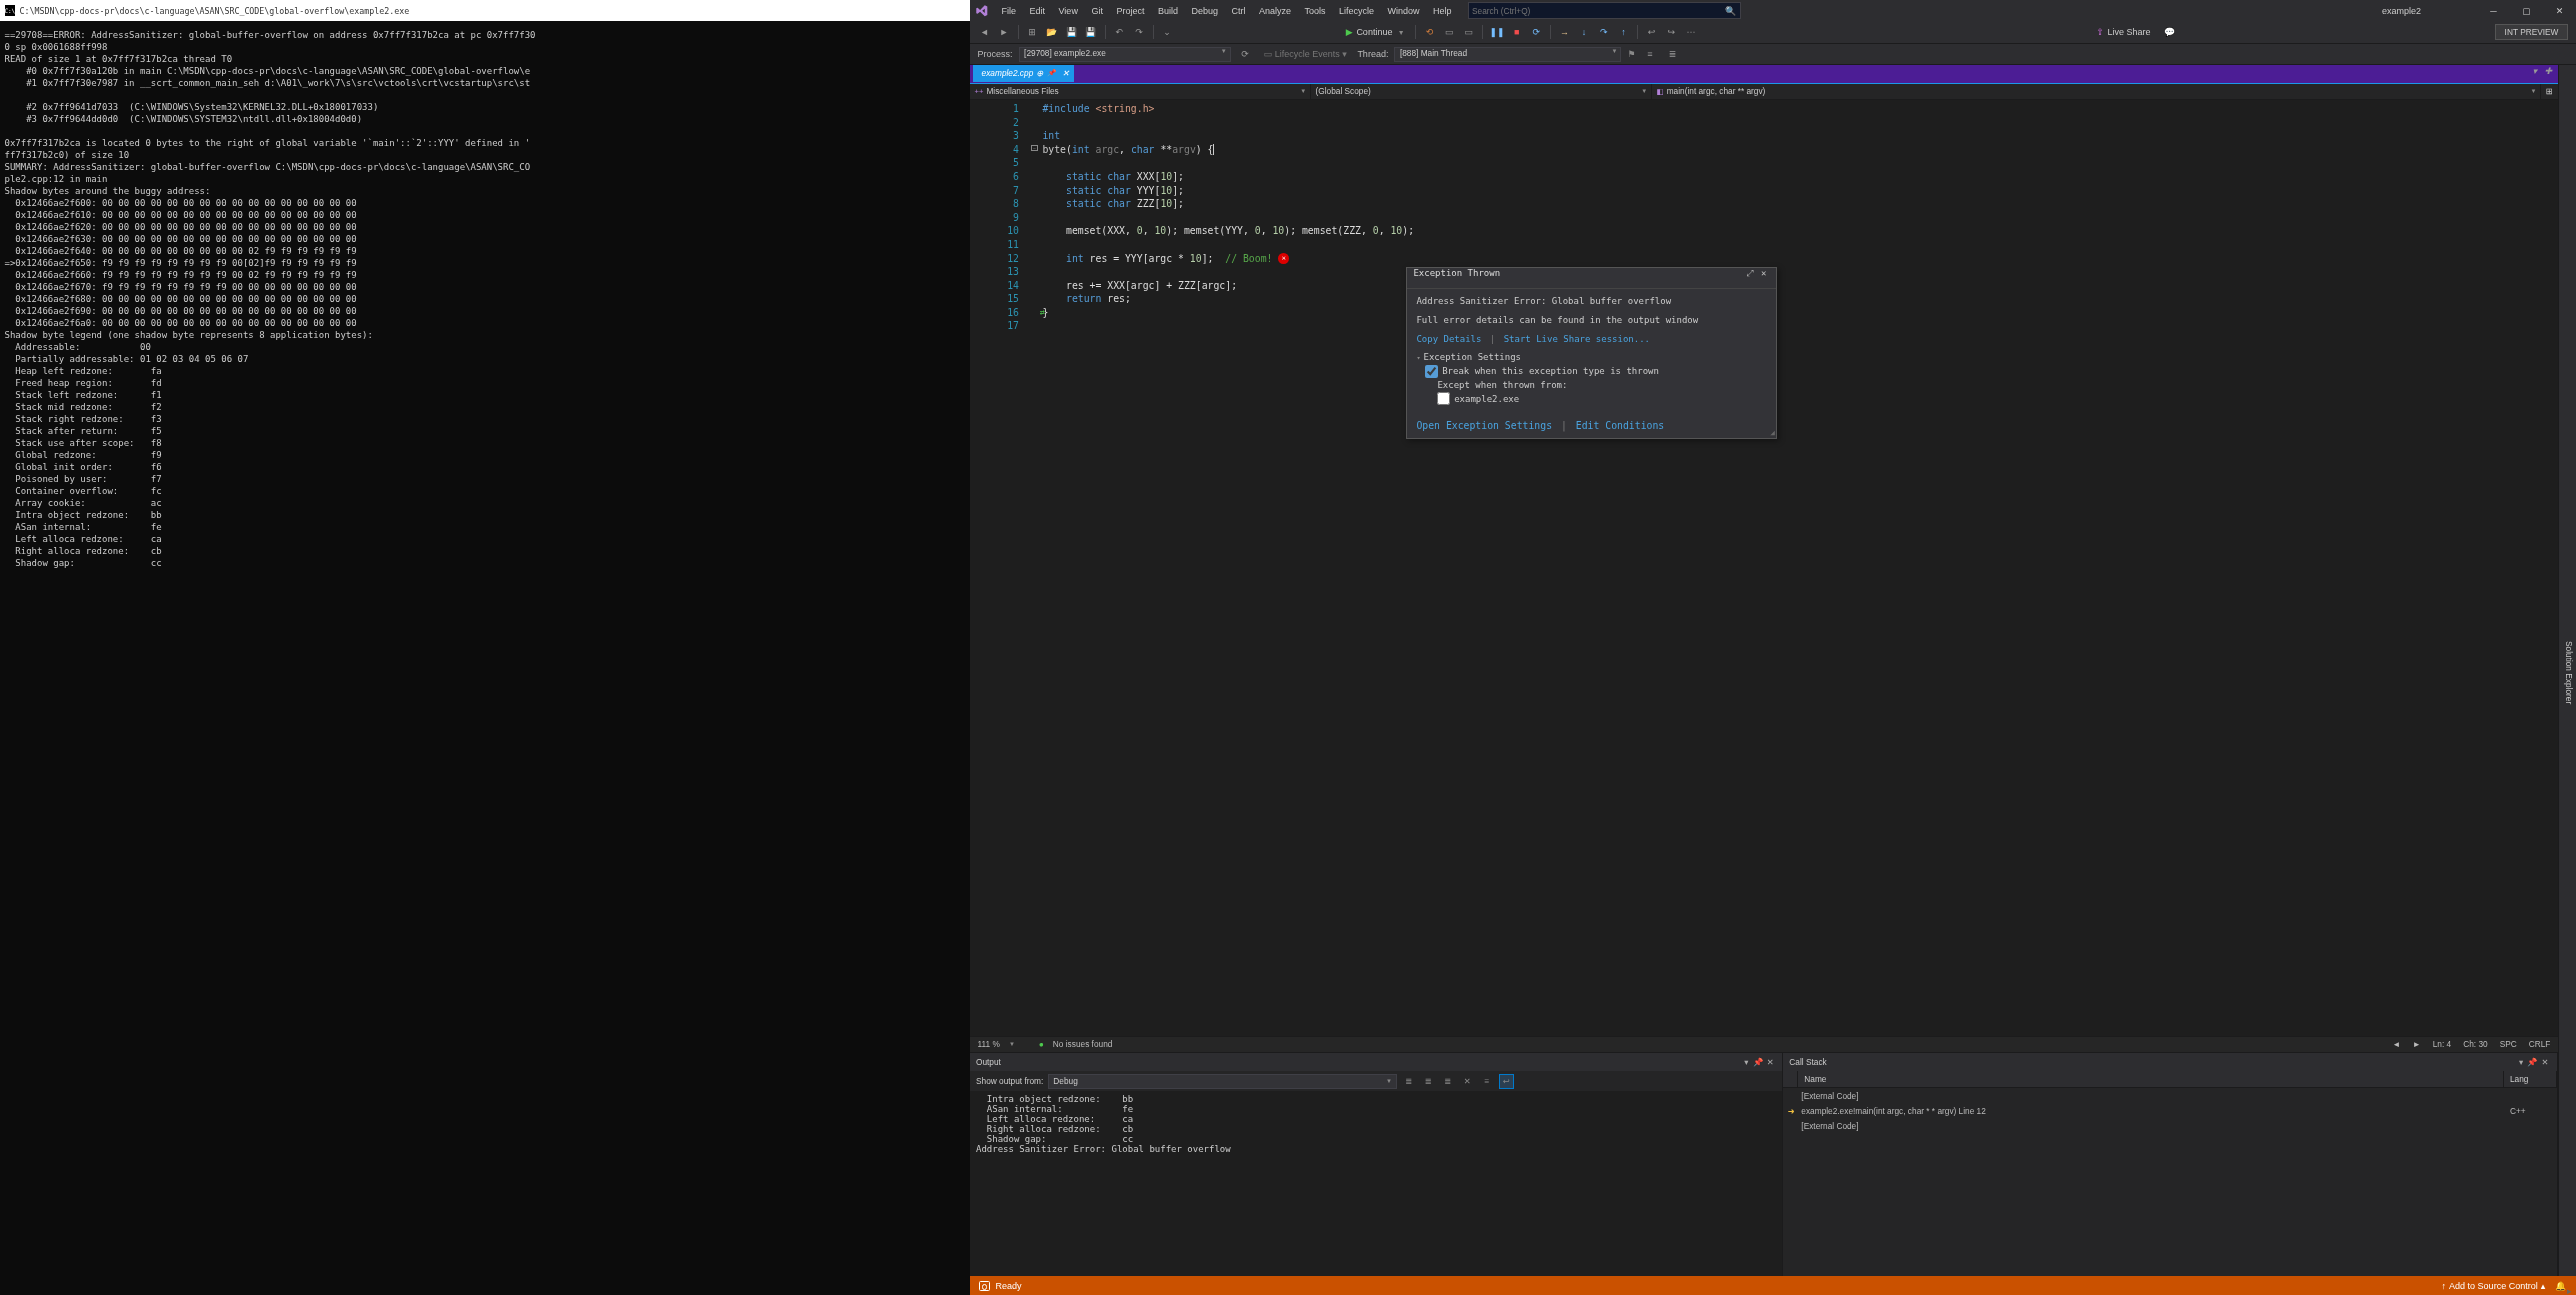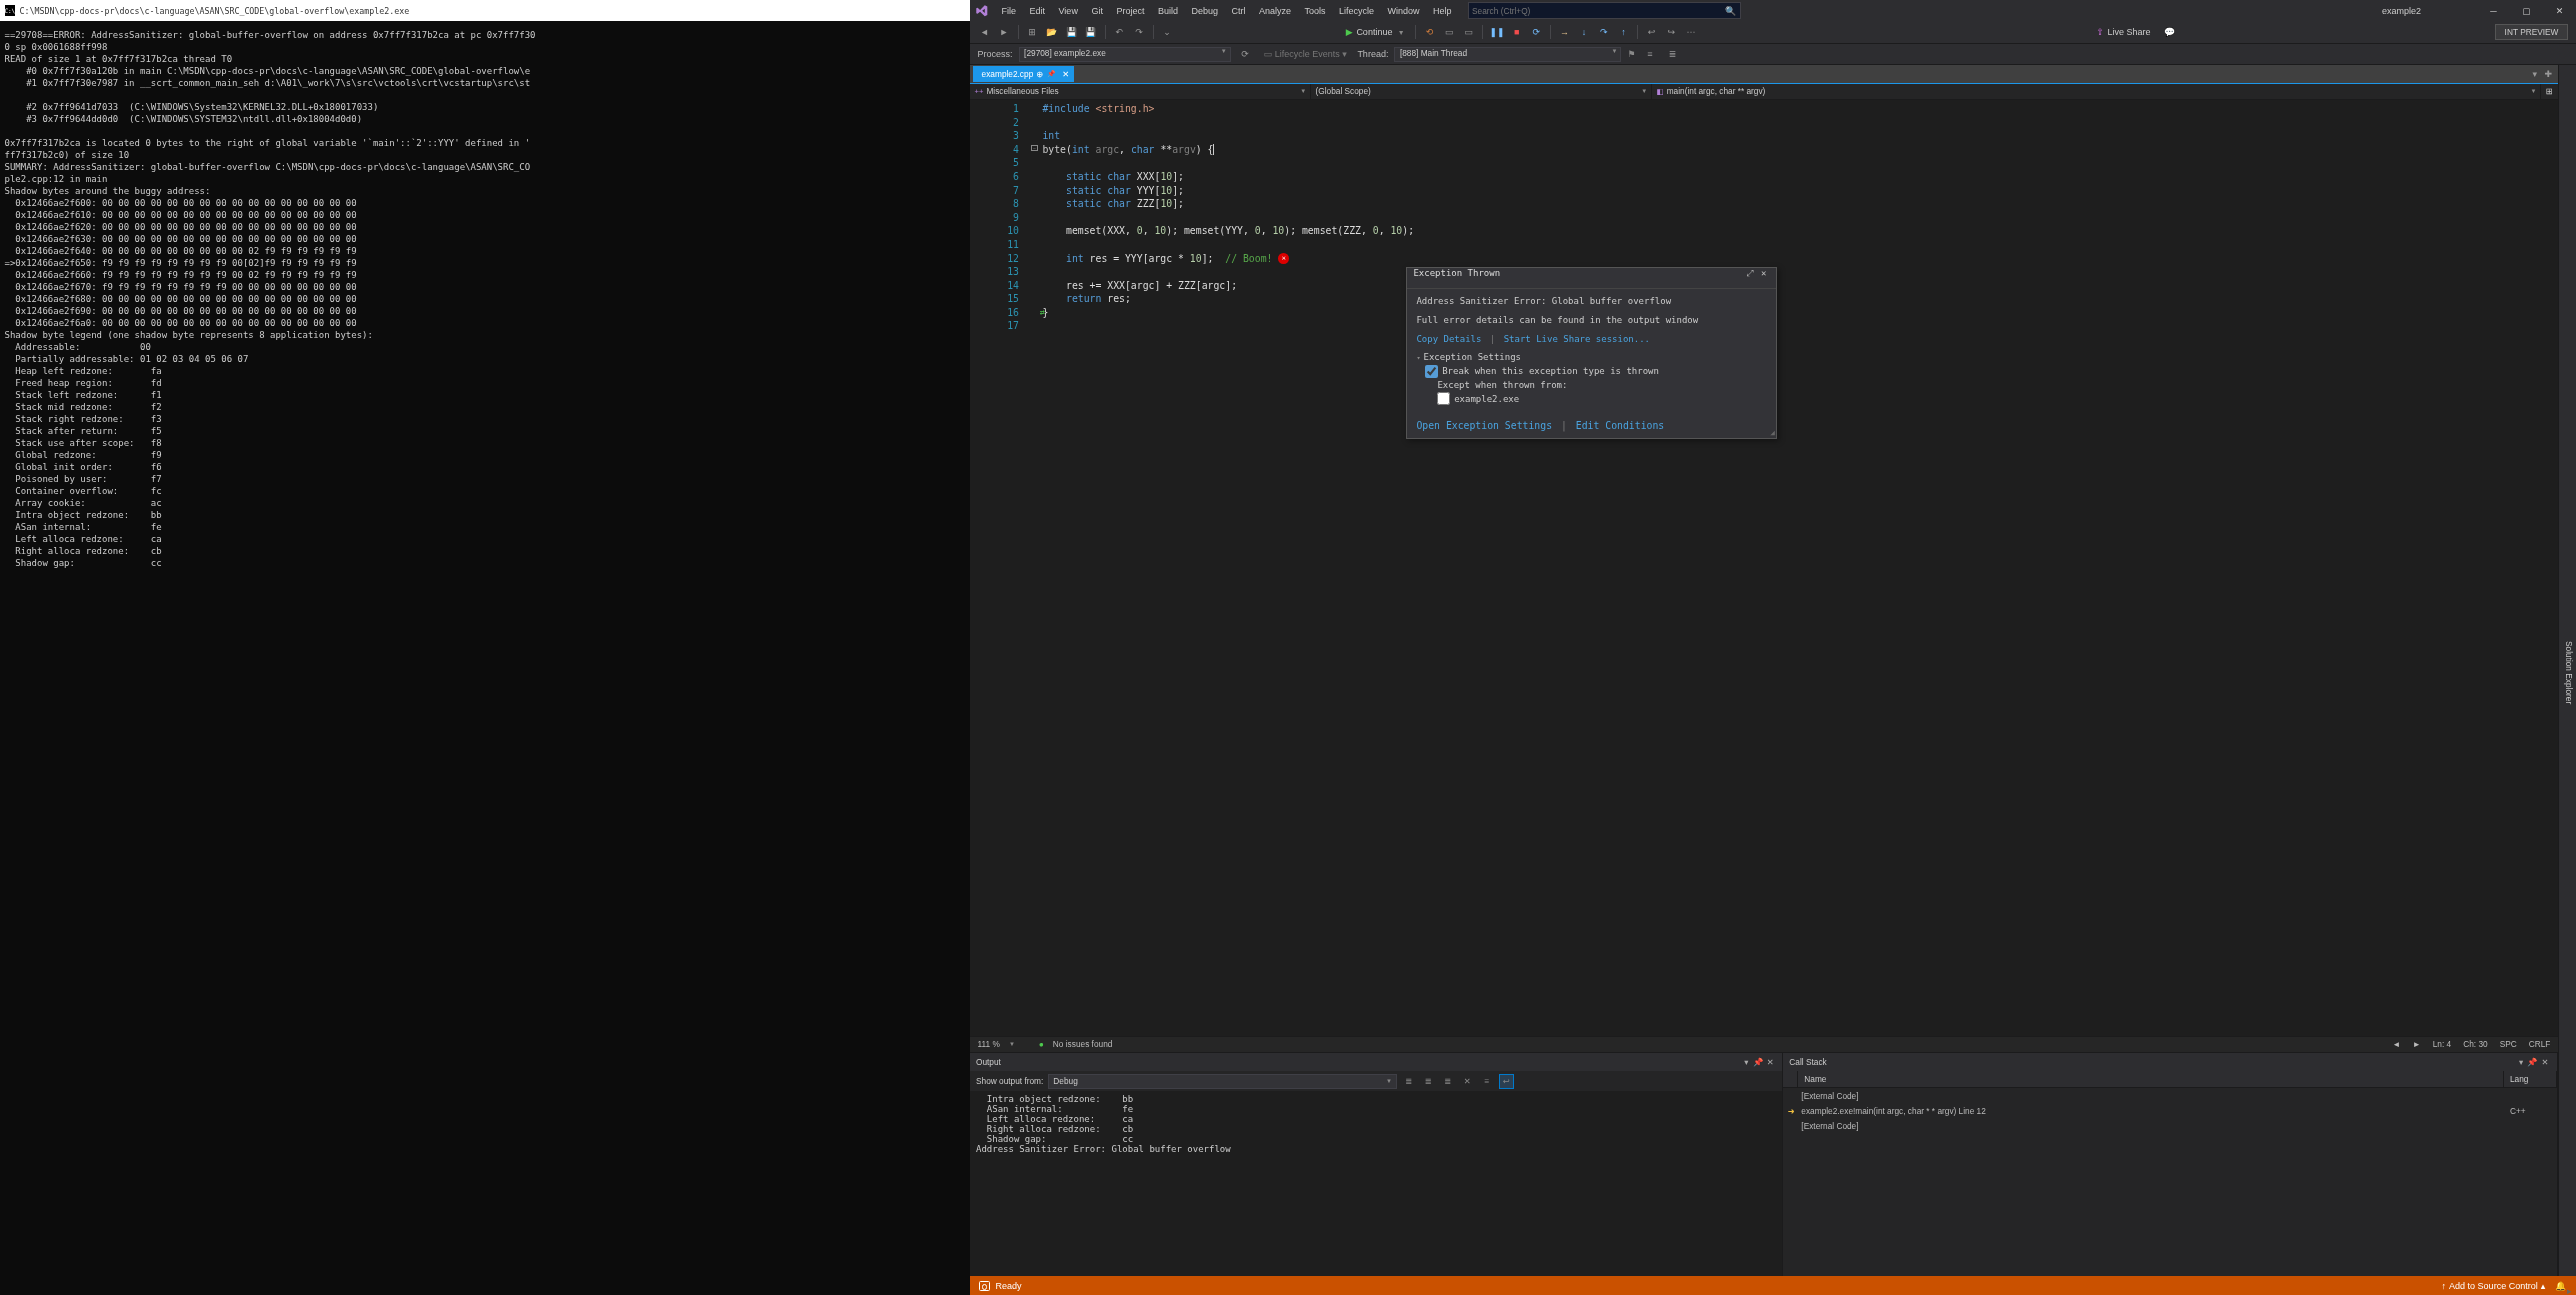--- a/index.html
+++ b/index.html
@@ -33,21 +33,21 @@
   .intprev { position:absolute; right:7.6px; background:#3a3a3c; border:0.8px solid #555; padding:2.3px 9px; color:#ccc; cursor:pointer; font-size:8.3px; }
   .debugbar { height:21px; background:#2d2d30; border-bottom:0.8px solid #1b1b1c; display:flex; align-items:center; padding:0 7.6px; gap:6px; color:#ccc; }
   .dbg-label { color:#bbb; }
   .dbg-combo { height:15px; background:#333337; border:0.8px solid #3f3f46; padding:0 13.6px 0 4.5px; display:flex; align-items:flex-start; position:relative; min-width:83px; font-size:8.3px; }
   .dbg-combo .dd { position:absolute; right:3px; font-size:6px; color:#888; }
   .lifecycle { color:#777; margin:0 4.5px; }
   .flag-ic { color:#888; }
   
   .main { flex:1; display:flex; min-height:0; }
   .editor-col { flex:1; display:flex; flex-direction:column; min-width:0; }
-  .tabwell { height:18px; background:#404040; display:flex; align-items:center; padding-left:3px; position:relative; }
+  .tabwell { height:18px; background:#4c1d95; display:flex; align-items:flex-start; padding-left:3px; position:relative;font-style:italic; }
   .tab { height:16.7px; background:#1c97ea; color:#fff; padding:0 16.7px 0 7.6px; display:flex; align-items:center; border:0.8px solid #1c97ea; position:relative; font-size:8.3px; }
   .tab .edited { margin-left:3px; color:#fff; }
   .tab .pin { margin-left:4.5px; font-size:6.8px; }
   .tab .close { position:absolute; right:3.8px; }
   .tab-tool { position:absolute; right:0; display:flex; gap:1.5px; padding-right:3.8px; }
   .tab-tool span { width:12px; height:12px; display:flex; align-items:center; justify-content:center; color:#999; cursor:pointer; }
   .navbar { height:16.7px; background:#252526; border-top:0.8px solid #1c97ea; border-bottom:0.8px solid #1b1b1c; display:flex; }
   .nav-combo { border-right:0.8px solid #1b1b1c; display:flex; align-items:center; padding:0 4.5px; position:relative; font-size:8.3px; color:#ccc; }
   .nav-combo .dd { position:absolute; right:3.8px; font-size:6px; color:#888; }
   .nav-combo .cppic { color:#b180d7; margin-right:3px; font-size:7.6px; }

